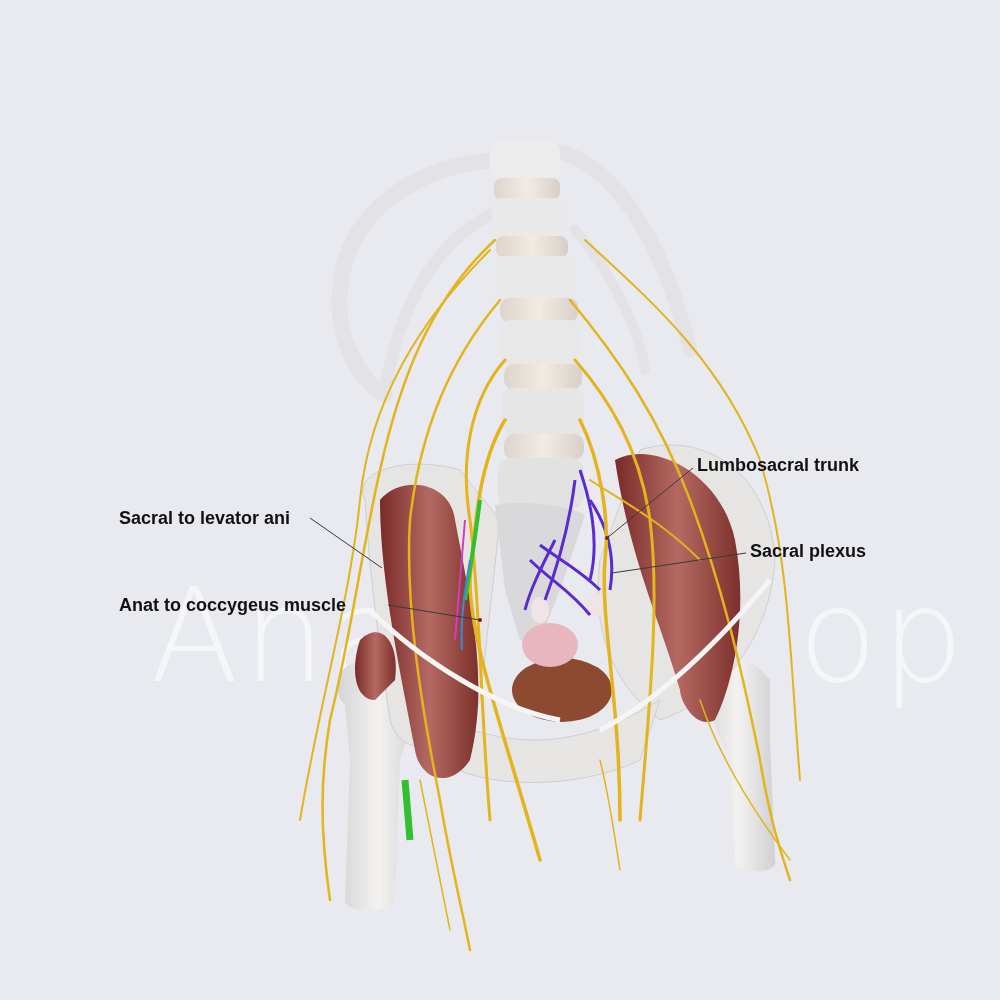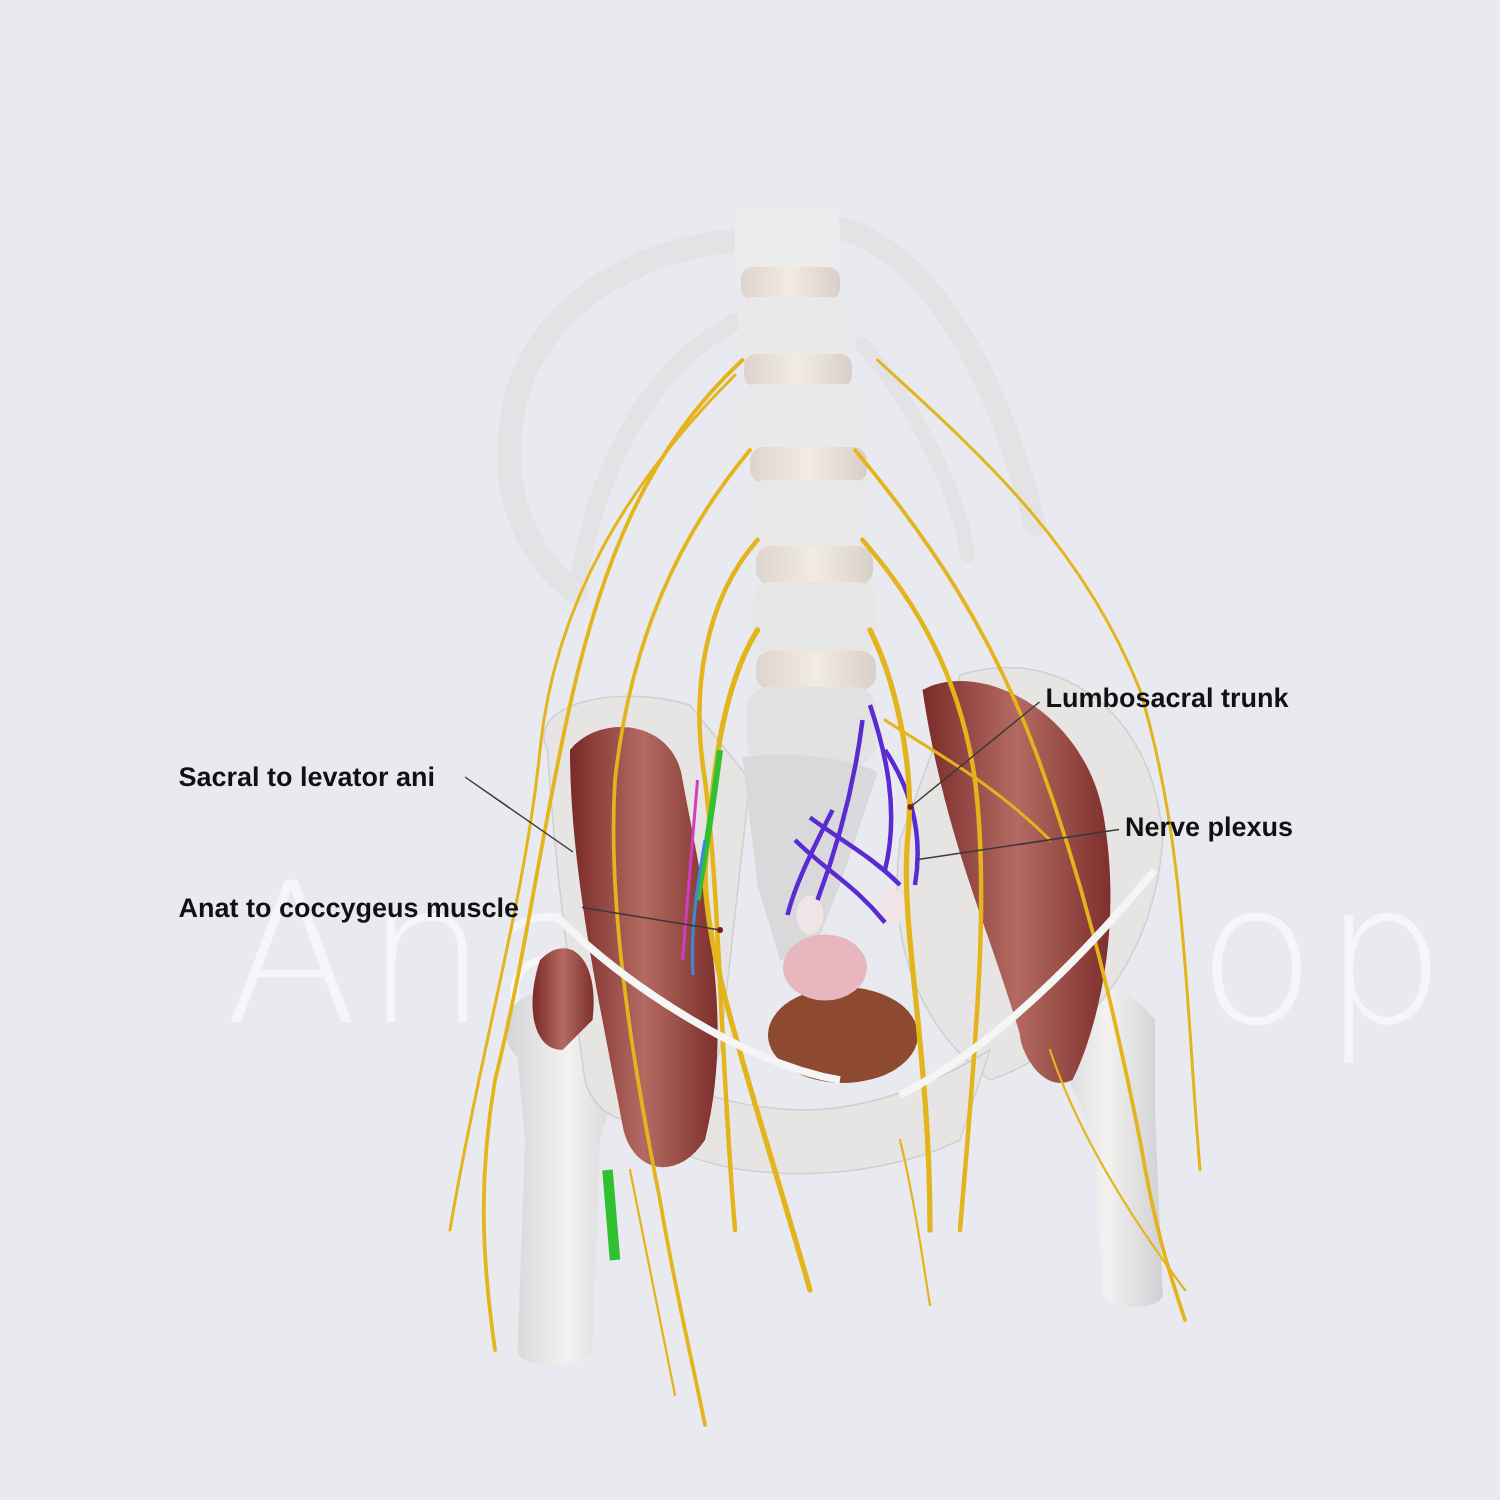--- a/index.html
+++ b/index.html
@@ -137,16 +137,16 @@
       <line x1="693" y1="468" x2="607" y2="538"></line>
       <circle cx="607" cy="538" r="2" fill="#7a1e1e" stroke="none"></circle>
       <line x1="746" y1="553" x2="612" y2="573"></line>
       <line x1="310" y1="518" x2="382" y2="568"></line>
       <line x1="388" y1="605" x2="480" y2="620"></line>
       <circle cx="480" cy="620" r="2" fill="#7a1e1e" stroke="none"></circle>
     </g>
   </svg>
 
   <div class="label" style="left:697px; top:455px;">Lumbosacral trunk</div>
-  <div class="label" style="left:750px; top:541px;">Nerve plexus</div>
+  <div class="label" style="left:750px; top:541px;">Sacral plexus</div>
   <div class="label" style="left:119px; top:508px;">Sacral to levator ani</div>
   <div class="label" style="left:119px; top:595px;">Anat to coccygeus muscle</div>
 </div>
 
 </body></html>

